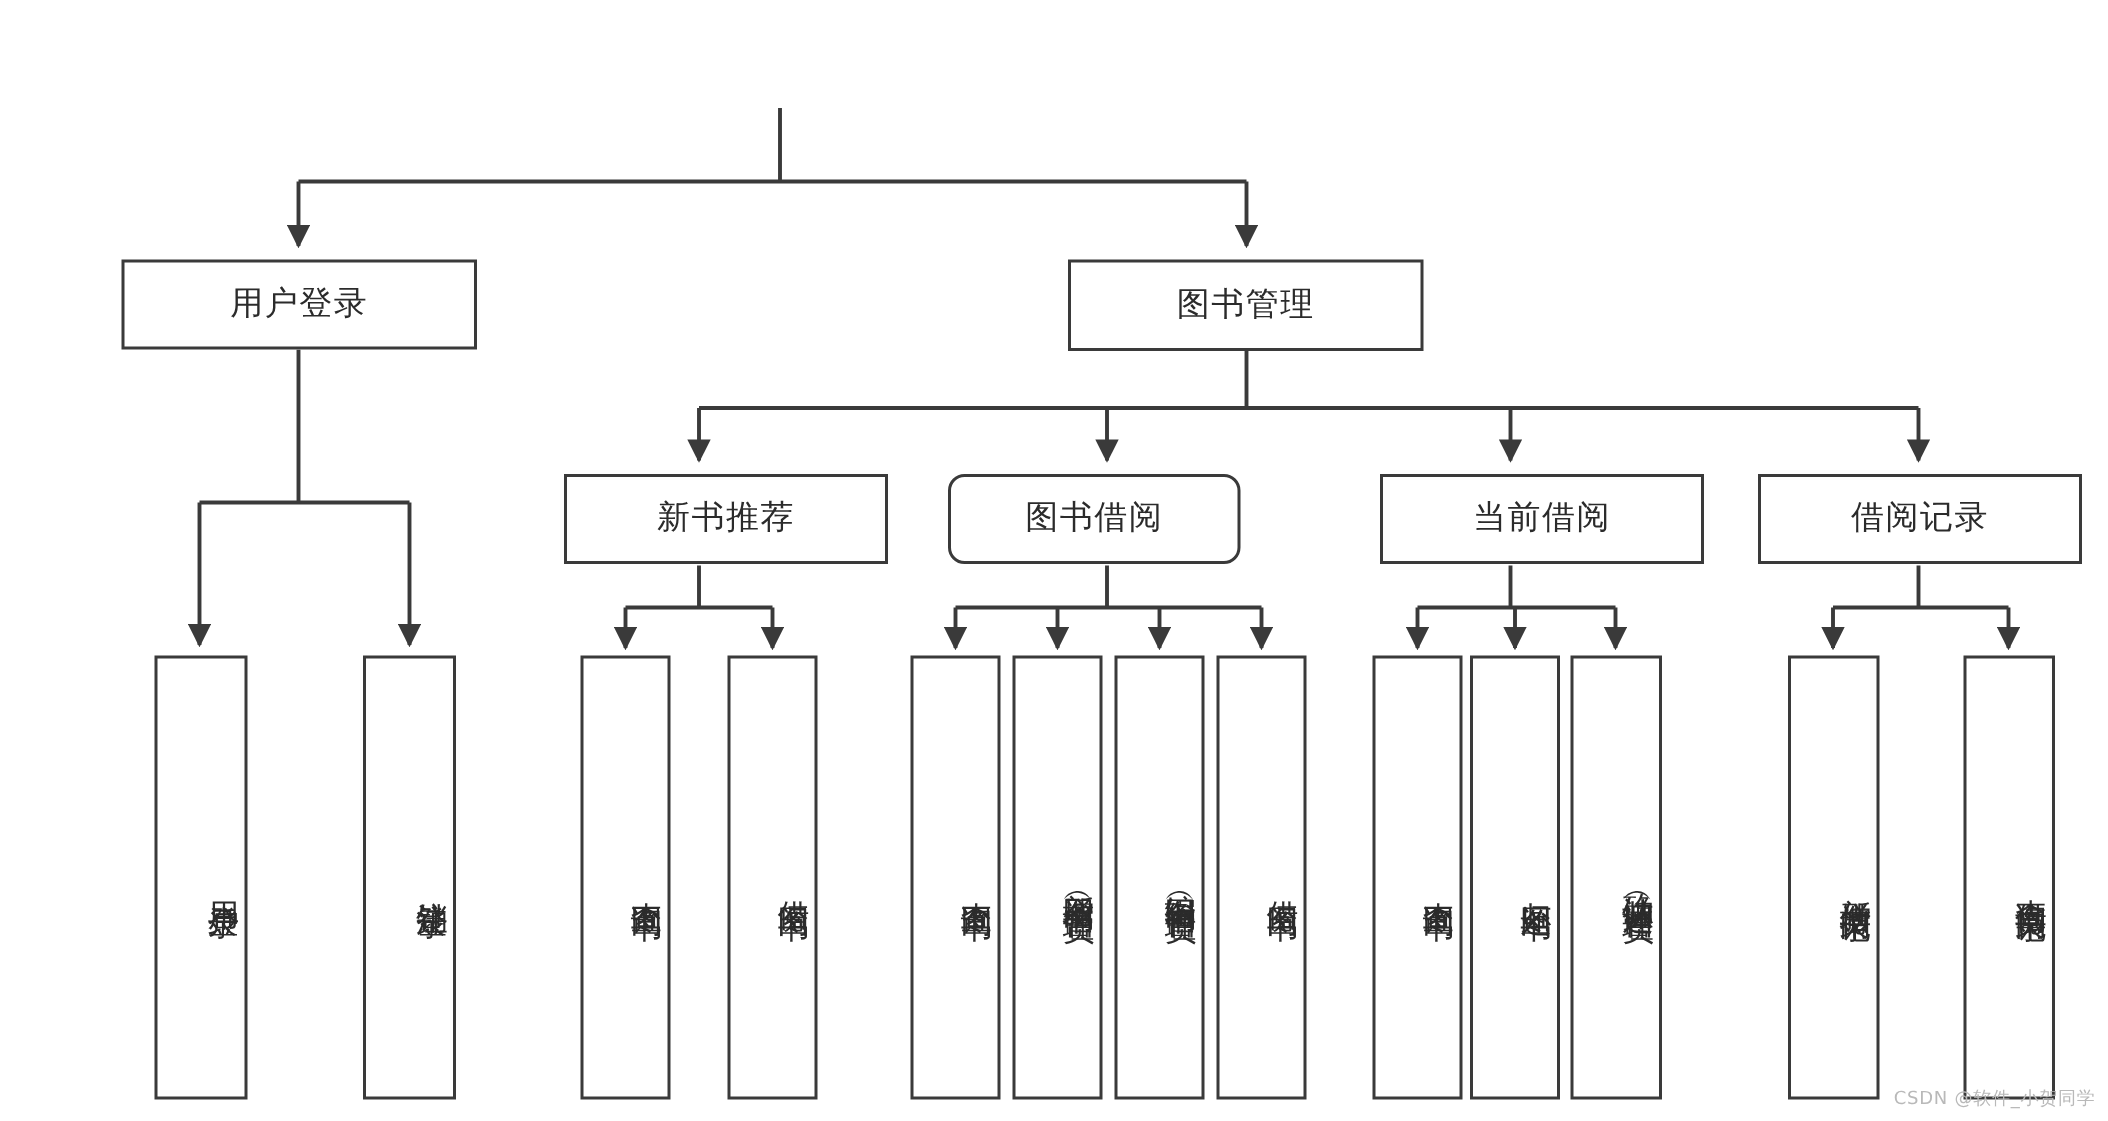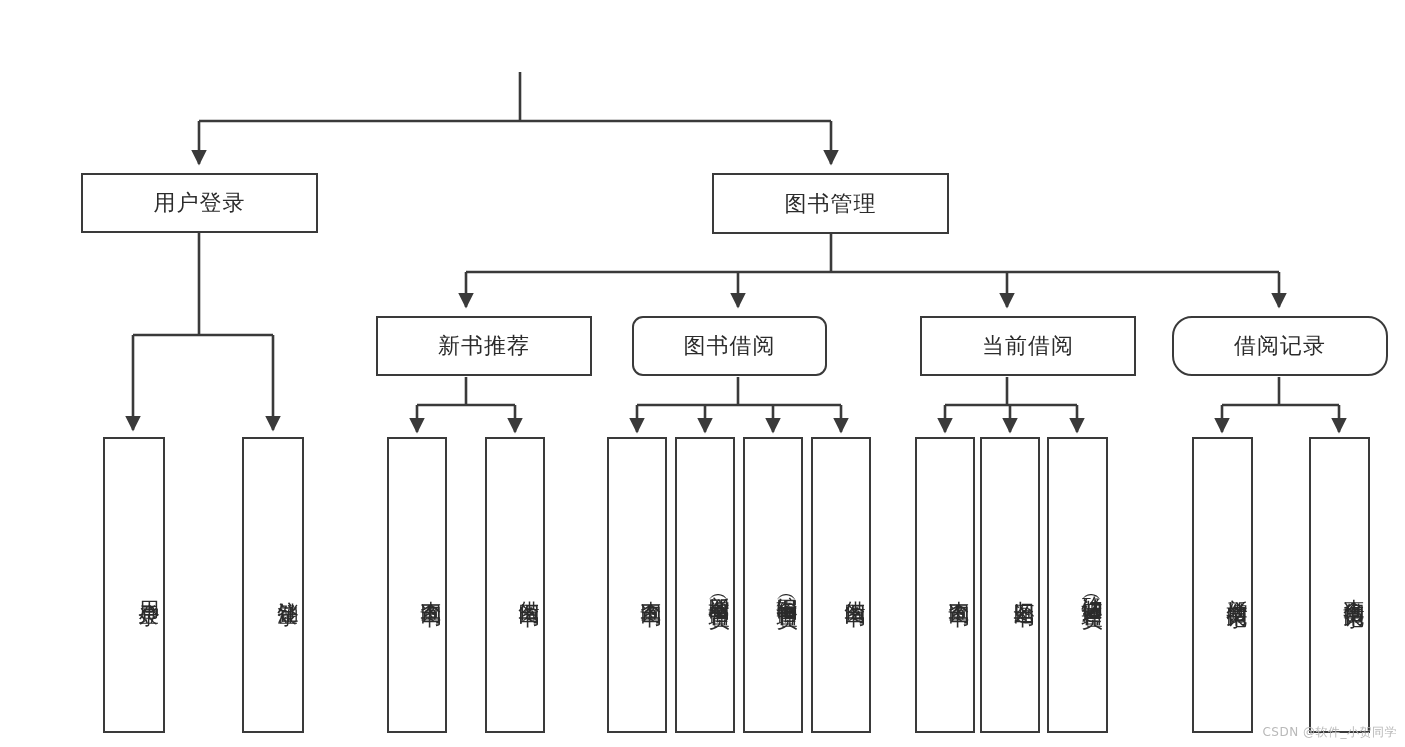--- a/index.html
+++ b/index.html
@@ -135,21 +135,21 @@
 
   <div class="node horiz" style="left:376px; top:316px; width:216px; height:60px;">
     <span>新书推荐</span>
   </div>
   <div class="node horiz" style="left:632px; top:316px; width:195px; height:60px;border-radius:11px;">
     <span>图书借阅</span>
   </div>
   <div class="node horiz" style="left:884px; top:316px; width:216px; height:60px;margin-left:36px;">
     <span>当前借阅</span>
   </div>
-  <div class="node horiz" style="left:1172px; top:316px; width:216px; height:60px;border-radius:20px;">
+  <div class="node horiz" style="left:1172px; top:316px; width:216px; height:60px;">
     <span>借阅记录</span>
   </div>
 
   <div class="node vert" style="left:103px; top:437px; width:62px; height:296px;">
     <span class="vlabel">用户登录</span>
   </div>
   <div class="node vert" style="left:242px; top:437px; width:62px; height:296px;">
     <span class="vlabel">注销登录</span>
   </div>
 

